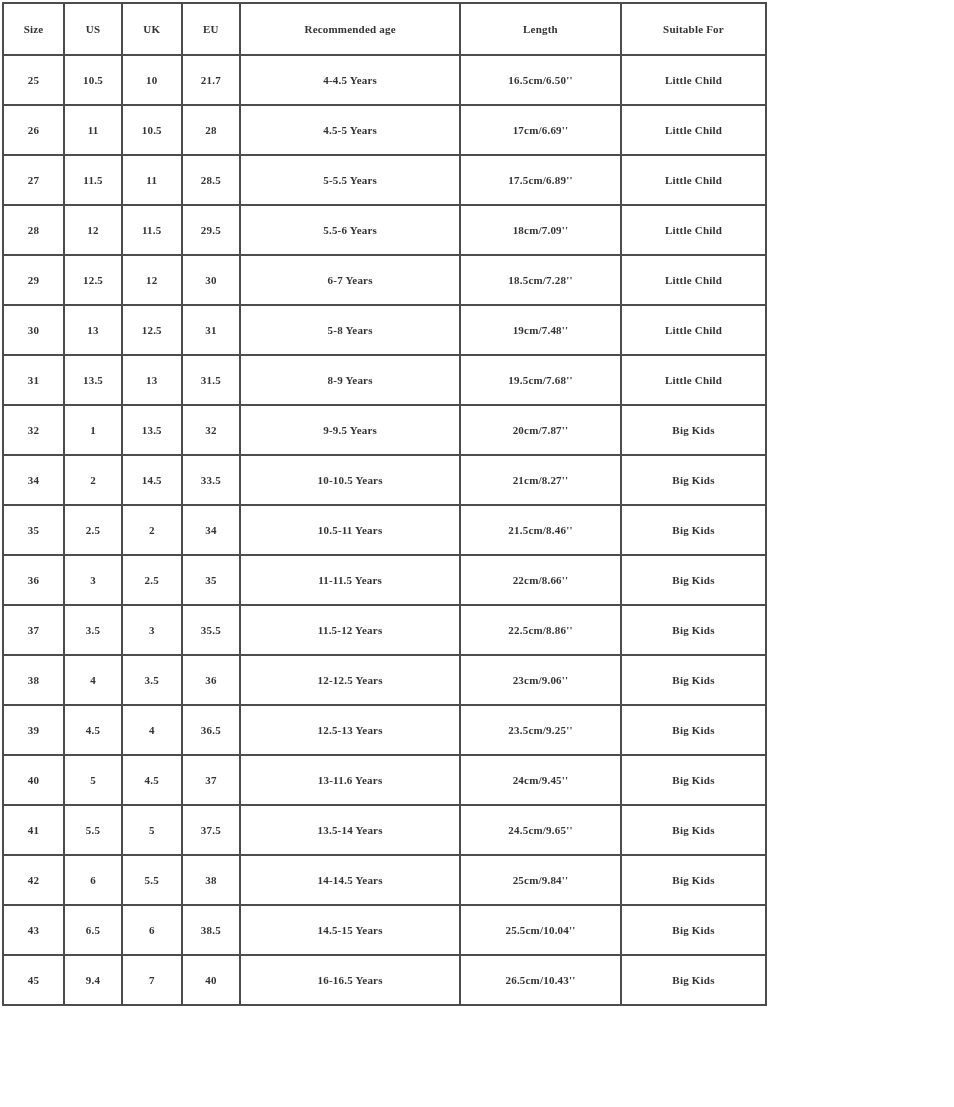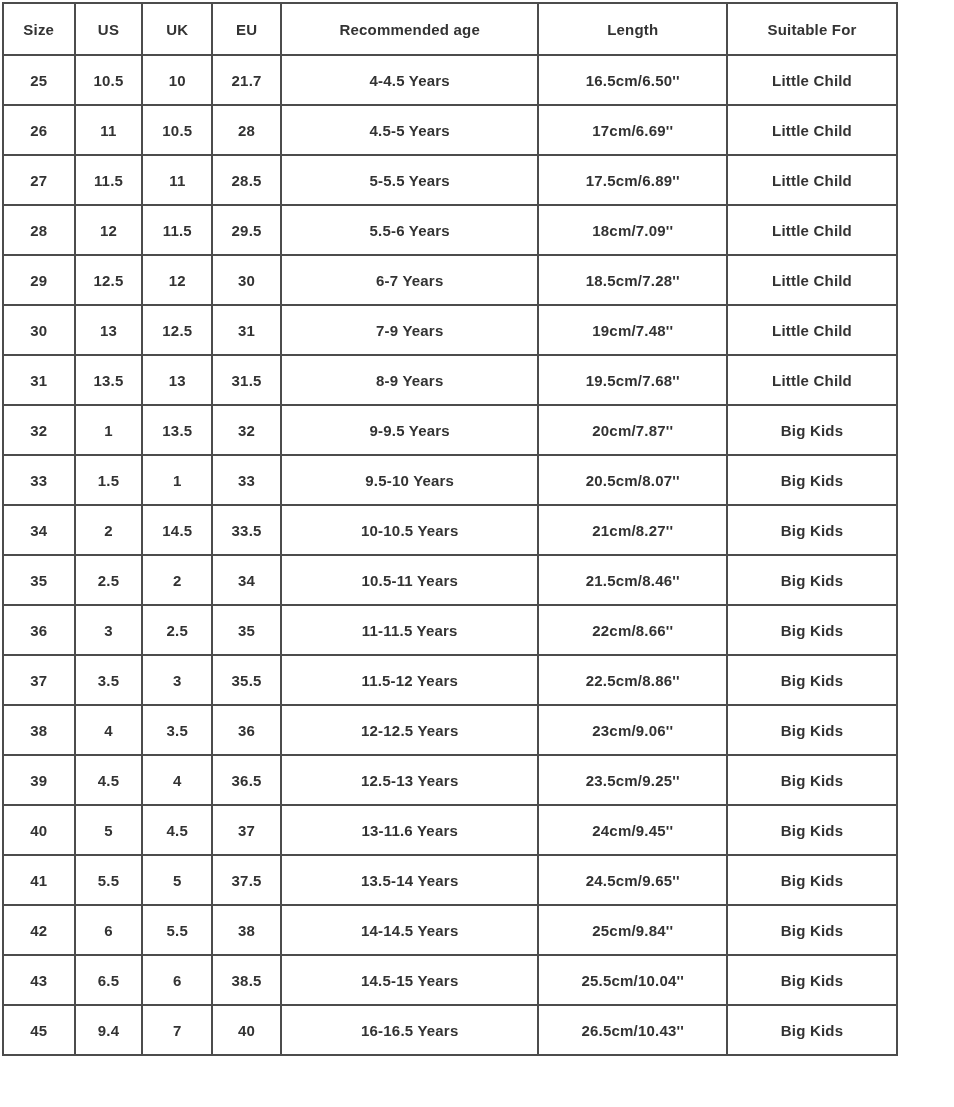--- a/index.html
+++ b/index.html
@@ -17,24 +17,24 @@
     width: 954px;
     height: 1107px;
     overflow: hidden;
   }
   .chart-wrap {
     padding: 2px;
   }
   table.size-chart {
     border-collapse: collapse;
     table-layout: fixed;
-    width: 896px;
-    font-family: Liberation Sans, sans-serif;
+    width: 765px;
+    font-family: Liberation Serif, serif;
     font-weight: bold;
-    font-size: 15px;
+    font-size: 11px;
     color: var(--text-color);
     background: var(--bg-color);
   }
   table.size-chart th,
   table.size-chart td {
     border: 2px solid var(--border-color);
     text-align: center;
     vertical-align: middle;
     padding: 0 4px;
     height: 50px;
@@ -113,21 +113,21 @@
           <td>30</td>
           <td>6-7 Years</td>
           <td>18.5cm/7.28''</td>
           <td>Little Child</td>
         </tr>
         <tr>
           <td>30</td>
           <td>13</td>
           <td>12.5</td>
           <td>31</td>
-          <td>7-9 Years</td>
+          <td>5-8 Years</td>
           <td>19cm/7.48''</td>
           <td>Little Child</td>
         </tr>
         <tr>
           <td>31</td>
           <td>13.5</td>
           <td>13</td>
           <td>31.5</td>
           <td>8-9 Years</td>
           <td>19.5cm/7.68''</td>
@@ -136,29 +136,20 @@
         <tr>
           <td>32</td>
           <td>1</td>
           <td>13.5</td>
           <td>32</td>
           <td>9-9.5 Years</td>
           <td>20cm/7.87''</td>
           <td>Big Kids</td>
         </tr>
         <tr>
-          <td>33</td>
-          <td>1.5</td>
-          <td>1</td>
-          <td>33</td>
-          <td>9.5-10 Years</td>
-          <td>20.5cm/8.07''</td>
-          <td>Big Kids</td>
-        </tr>
-        <tr>
           <td>34</td>
           <td>2</td>
           <td>14.5</td>
           <td>33.5</td>
           <td>10-10.5 Years</td>
           <td>21cm/8.27''</td>
           <td>Big Kids</td>
         </tr>
         <tr>
           <td>35</td>

